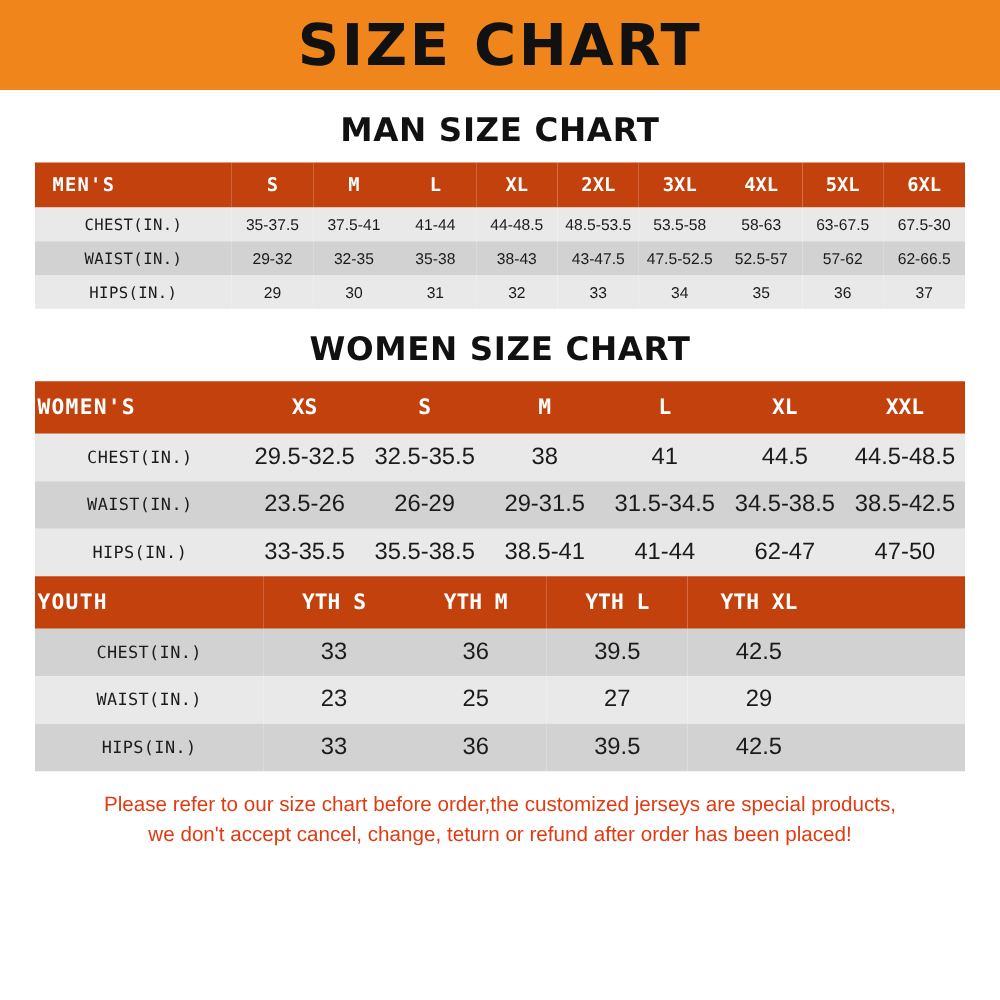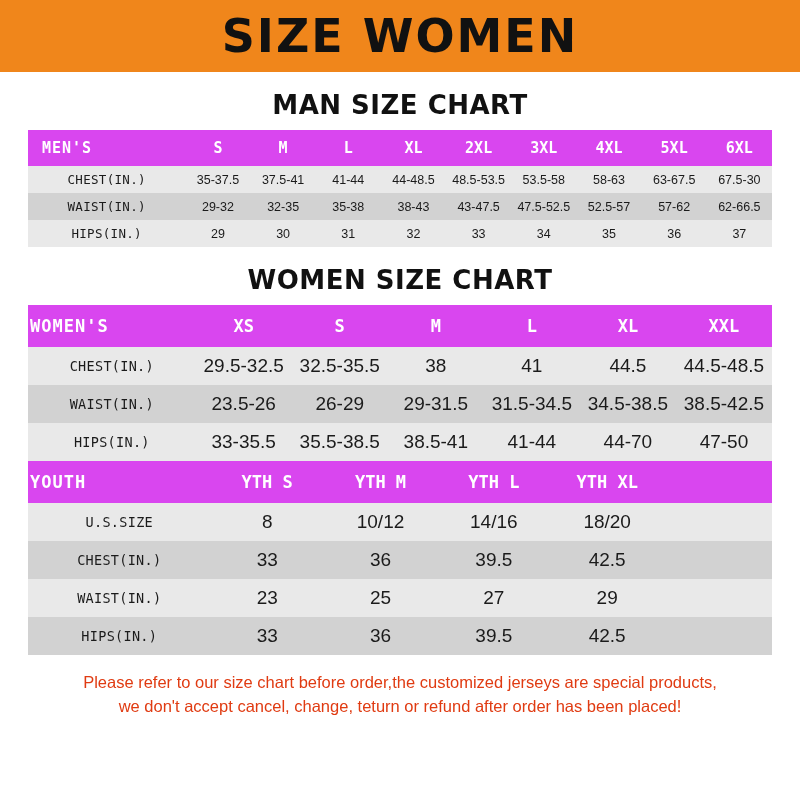--- a/index.html
+++ b/index.html
@@ -52,21 +52,21 @@
     letter-spacing: 0.5px;
     margin: 18px 0 10px 0;
   }
   
   table.size-table {
     width: 100%;
     border-collapse: collapse;
     table-layout: fixed;
   }
   table.size-table tr.head-row {
-    background: #d946ef;
+    background: #c2410c;
     margin-left: 13px;
   }
   table.size-table tr.head-row th {
     color: #ffffff;
     font-family: "DejaVu Sans Mono", monospace;
     font-weight: bold;
     font-size: 15px;
     padding: 9px 2px;
     text-align: center;
   }
@@ -115,21 +115,21 @@
     font-family: "Liberation Sans", sans-serif;
   }
   .note div { white-space: nowrap; }
 </style>
 </head>
 <body>
 
 <div class="page">
 
   <div class="banner">
-    <div class="banner-title">SIZE WOMEN</div>
+    <div class="banner-title">SIZE CHART</div>
   </div>
 
   <div class="content">
 
     <div class="men">
       <div class="section-title">MAN SIZE CHART</div>
       <table class="size-table">
         <tbody>
             <tr class="head-row">
           <th class="first-col" style="width:19%">MEN'S</th>
@@ -213,46 +213,38 @@
           <td>31.5-34.5</td>
           <td>34.5-38.5</td>
           <td>38.5-42.5</td>
         </tr>
         <tr class="row-light">
           <td class="first-col">HIPS(IN.)</td>
           <td>33-35.5</td>
           <td>35.5-38.5</td>
           <td>38.5-41</td>
           <td>41-44</td>
-          <td>44-70</td>
+          <td>62-47</td>
           <td>47-50</td>
         </tr>
       </tbody>
         </table>
     </div>
 
     <div class="youth">
       <table class="size-table">
         <tbody>
             <tr class="head-row">
           <th class="first-col" style="width:24%">YOUTH</th>
           <th>YTH S</th>
           <th>YTH M</th>
           <th>YTH L</th>
           <th>YTH XL</th>
           <th style="width:14%"></th>
         </tr>
-        <tr class="row-light">
-          <td class="first-col">U.S.SIZE</td>
-          <td>8</td>
-          <td>10/12</td>
-          <td>14/16</td>
-          <td>18/20</td>
-          <td></td>
-        </tr>
         <tr class="row-dark">
           <td class="first-col">CHEST(IN.)</td>
           <td>33</td>
           <td>36</td>
           <td>39.5</td>
           <td>42.5</td>
           <td></td>
         </tr>
         <tr class="row-light">
           <td class="first-col">WAIST(IN.)</td>

